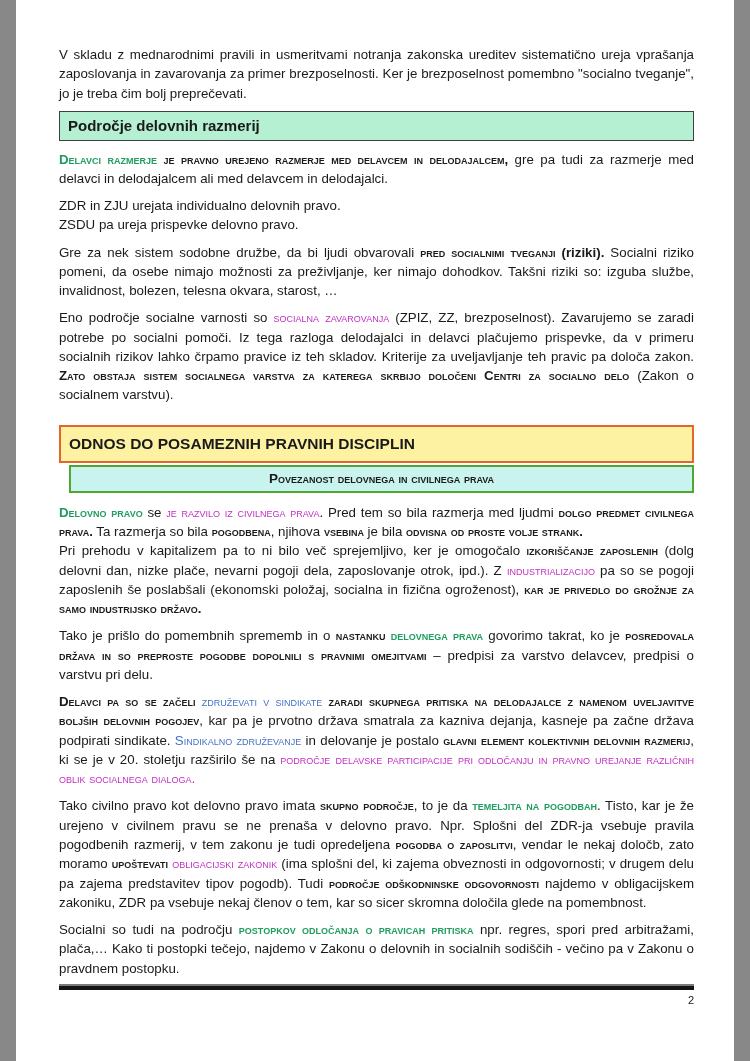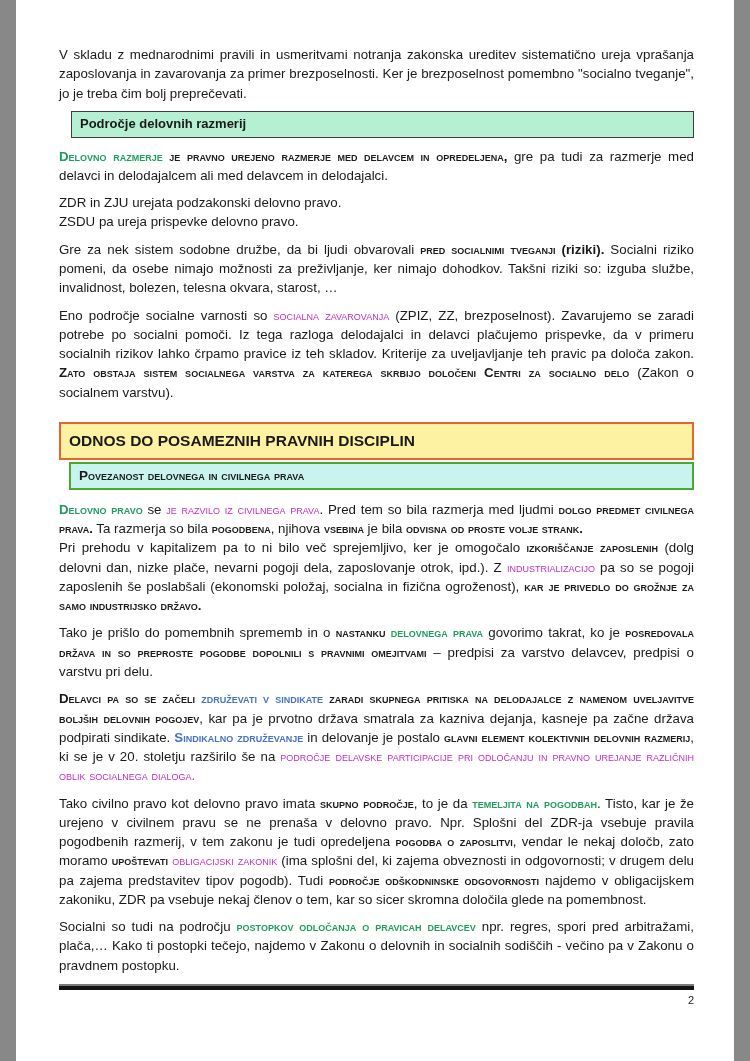--- a/index.html
+++ b/index.html
@@ -20,47 +20,48 @@
     position:absolute;
     top:45px;left:43px;right:40px;
   }
   .block{margin:0 0 8px 0;}
   .p{text-align:justify;}
   .p-left{text-align:left;}
   .h-green{
     background:var(--h-green-bg);
     border:1px solid var(--h-green-border);
     font-weight:bold;
-    font-size:13px;
+    font-size:15px;
     padding:3px 8px;
-    margin:7px 0 9px 12px;
+    margin:7px 0 9px 0;
   }
   .h-yellow{
     background:var(--h-yellow-bg);
     border:2px solid var(--h-yellow-border);
     font-weight:bold;
     font-size:15.5px;
     padding:6px 8px;
     margin:20px 0 1px 0;
   }
   .h-cyan{
     background:var(--h-cyan-bg);
     border:2px solid var(--h-cyan-border);
     font-weight:bold;
     font-variant:small-caps;
     font-size:13.5px;
     padding:2px 8px;
     margin:2px 0 10px 10px;
+    text-align:center;
   }
   .run-plain{}
   .run-bold{font-weight:700;}
   .run-bold-sc{font-weight:700;font-variant:small-caps;}
   .run-green-sc{font-weight:700;font-variant:small-caps;color:var(--green-text);}
   .run-magenta-sc{font-weight:400;font-variant:small-caps;color:var(--magenta-text);}
-  .run-blue-sc{font-weight:700;font-variant:small-caps;color:var(--blue-text);}
+  .run-blue-sc{font-weight:400;font-variant:small-caps;color:var(--blue-text);}
   .footer-rule{
     position:absolute;
     left:43px;right:40px;top:984px;
     height:4px;
     background:var(--footer-line);
     border-top:2px solid #7a7a7a;
   }
   .page-number{
     position:absolute;
     top:993px;right:40px;
@@ -68,27 +69,27 @@
     color:#1a1a1a;
   }
 </style>
 </head>
 <body>
 
 <div class="page" style="--green-text: #1f9d5f; --magenta-text: #c32ec3; --blue-text: #4472c4; --h-green-bg: #b5f0d2; --h-green-border: #3f3f3f; --h-cyan-bg: #c9f3ef; --h-cyan-border: #4ea72e; --h-yellow-bg: #fdf2a2; --h-yellow-border: #e2672f; --footer-line: #141414;">
   <div class="doc-body">
       <div class="block p"><span class="run-plain">V skladu z mednarodnimi pravili in usmeritvami notranja zakonska ureditev sistematično ureja vprašanja zaposlovanja in zavarovanja za primer brezposelnosti. Ker je brezposelnost pomembno "socialno tveganje", jo je treba čim bolj preprečevati.</span></div>
       <div class="block h-green">Področje delovnih razmerij</div>
-      <div class="block p"><span class="run-green-sc">Delovno razmerje</span><span class="run-plain"> </span><span class="run-bold-sc">je pravno urejeno razmerje med delavcem in opredeljena,</span><span class="run-plain"> gre pa tudi za razmerje med delavci in delodajalcem ali med delavcem in delodajalci.</span></div>
-      <div class="block p p-left"><span class="run-plain">ZDR in ZJU urejata podzakonski delovno pravo.</span><br><span class="run-plain">ZSDU pa ureja prispevke delovno pravo.</span></div>
+      <div class="block p"><span class="run-green-sc">Delavci razmerje</span><span class="run-plain"> </span><span class="run-bold-sc">je pravno urejeno razmerje med delavcem in delodajalcem,</span><span class="run-plain"> gre pa tudi za razmerje med delavci in delodajalcem ali med delavcem in delodajalci.</span></div>
+      <div class="block p p-left"><span class="run-plain">ZDR in ZJU urejata individualno delovnih pravo.</span><br><span class="run-plain">ZSDU pa ureja prispevke delovno pravo.</span></div>
       <div class="block p"><span class="run-plain">Gre za nek sistem sodobne družbe, da bi ljudi obvarovali </span><span class="run-bold-sc">pred socialnimi tveganji</span><span class="run-bold"> (riziki).</span><span class="run-plain"> Socialni riziko pomeni, da osebe nimajo možnosti za preživljanje, ker nimajo dohodkov. Takšni riziki so: izguba službe, invalidnost, bolezen, telesna okvara, starost, …</span></div>
       <div class="block p"><span class="run-plain">Eno področje socialne varnosti so </span><span class="run-magenta-sc">socialna zavarovanja</span><span class="run-plain"> (ZPIZ, ZZ, brezposelnost). Zavarujemo se zaradi potrebe po socialni pomoči. Iz tega razloga delodajalci in delavci plačujemo prispevke, da v primeru socialnih rizikov lahko črpamo pravice iz teh skladov. Kriterije za uveljavljanje teh pravic pa določa zakon. </span><span class="run-bold-sc">Zato obstaja sistem socialnega varstva za katerega skrbijo določeni Centri za socialno delo</span><span class="run-plain"> (Zakon o socialnem varstvu).</span></div>
       <div class="block h-yellow">ODNOS DO POSAMEZNIH PRAVNIH DISCIPLIN</div>
       <div class="block h-cyan">Povezanost delovnega in civilnega prava</div>
       <div class="block p"><span class="run-green-sc">Delovno pravo</span><span class="run-plain"> se </span><span class="run-magenta-sc">je razvilo iz civilnega prava</span><span class="run-plain">. Pred tem so bila razmerja med ljudmi </span><span class="run-bold-sc">dolgo predmet civilnega prava.</span><span class="run-plain"> Ta razmerja so bila </span><span class="run-bold-sc">pogodbena</span><span class="run-plain">, njihova </span><span class="run-bold-sc">vsebina</span><span class="run-plain"> je bila </span><span class="run-bold-sc">odvisna od proste volje strank.</span><br><span class="run-plain">Pri prehodu v kapitalizem pa to ni bilo več sprejemljivo, ker je omogočalo </span><span class="run-bold-sc">izkoriščanje zaposlenih</span><span class="run-plain"> (dolg delovni dan, nizke plače, nevarni pogoji dela, zaposlovanje otrok, ipd.). Z </span><span class="run-magenta-sc">industrializacijo</span><span class="run-plain"> pa so se pogoji zaposlenih še poslabšali (ekonomski položaj, socialna in fizična ogroženost), </span><span class="run-bold-sc">kar je privedlo do grožnje za samo industrijsko državo.</span></div>
       <div class="block p"><span class="run-plain">Tako je prišlo do pomembnih sprememb in o </span><span class="run-bold-sc">nastanku </span><span class="run-green-sc">delovnega prava</span><span class="run-plain"> govorimo takrat, ko je </span><span class="run-bold-sc">posredovala država in so preproste pogodbe dopolnili s pravnimi omejitvami</span><span class="run-plain"> – predpisi za varstvo delavcev, predpisi o varstvu pri delu.</span></div>
       <div class="block p"><span class="run-bold-sc">Delavci pa so se začeli </span><span class="run-blue-sc">združevati v sindikate</span><span class="run-bold-sc"> zaradi skupnega pritiska na delodajalce z namenom uveljavitve boljših delovnih pogojev</span><span class="run-plain">, kar pa je prvotno država smatrala za kazniva dejanja, kasneje pa začne država podpirati sindikate. </span><span class="run-blue-sc">Sindikalno združevanje</span><span class="run-plain"> in delovanje je postalo </span><span class="run-bold-sc">glavni element kolektivnih delovnih razmerij</span><span class="run-plain">, ki se je v 20. stoletju razširilo še na </span><span class="run-magenta-sc">področje delavske participacije pri odločanju in pravno urejanje različnih oblik socialnega dialoga.</span></div>
       <div class="block p"><span class="run-plain">Tako civilno pravo kot delovno pravo imata </span><span class="run-bold-sc">skupno področje</span><span class="run-plain">, to je da </span><span class="run-green-sc">temeljita na pogodbah</span><span class="run-plain">. Tisto, kar je že urejeno v civilnem pravu se ne prenaša v delovno pravo. Npr. Splošni del ZDR-ja vsebuje pravila pogodbenih razmerij, v tem zakonu je tudi opredeljena </span><span class="run-bold-sc">pogodba o zaposlitvi</span><span class="run-plain">, vendar le nekaj določb, zato moramo </span><span class="run-bold-sc">upoštevati </span><span class="run-magenta-sc">obligacijski zakonik</span><span class="run-plain"> (ima splošni del, ki zajema obveznosti in odgovornosti; v drugem delu pa zajema predstavitev tipov pogodb). Tudi </span><span class="run-bold-sc">področje odškodninske odgovornosti</span><span class="run-plain"> najdemo v obligacijskem zakoniku, ZDR pa vsebuje nekaj členov o tem, kar so sicer skromna določila glede na pomembnost.</span></div>
-      <div class="block p"><span class="run-plain">Socialni so tudi na področju </span><span class="run-green-sc">postopkov odločanja o pravicah delavcev</span><span class="run-plain"> npr. regres, spori pred arbitražami, plača,… Kako ti postopki tečejo, najdemo v Zakonu o delovnih in socialnih sodiščih - večino pa v Zakonu o pravdnem postopku.</span></div>
+      <div class="block p"><span class="run-plain">Socialni so tudi na področju </span><span class="run-green-sc">postopkov odločanja o pravicah pritiska</span><span class="run-plain"> npr. regres, spori pred arbitražami, plača,… Kako ti postopki tečejo, najdemo v Zakonu o delovnih in socialnih sodiščih - večino pa v Zakonu o pravdnem postopku.</span></div>
     </div>
   <div class="footer-rule"></div>
   <div class="page-number">2</div>
 </div>
 
 </body></html>

